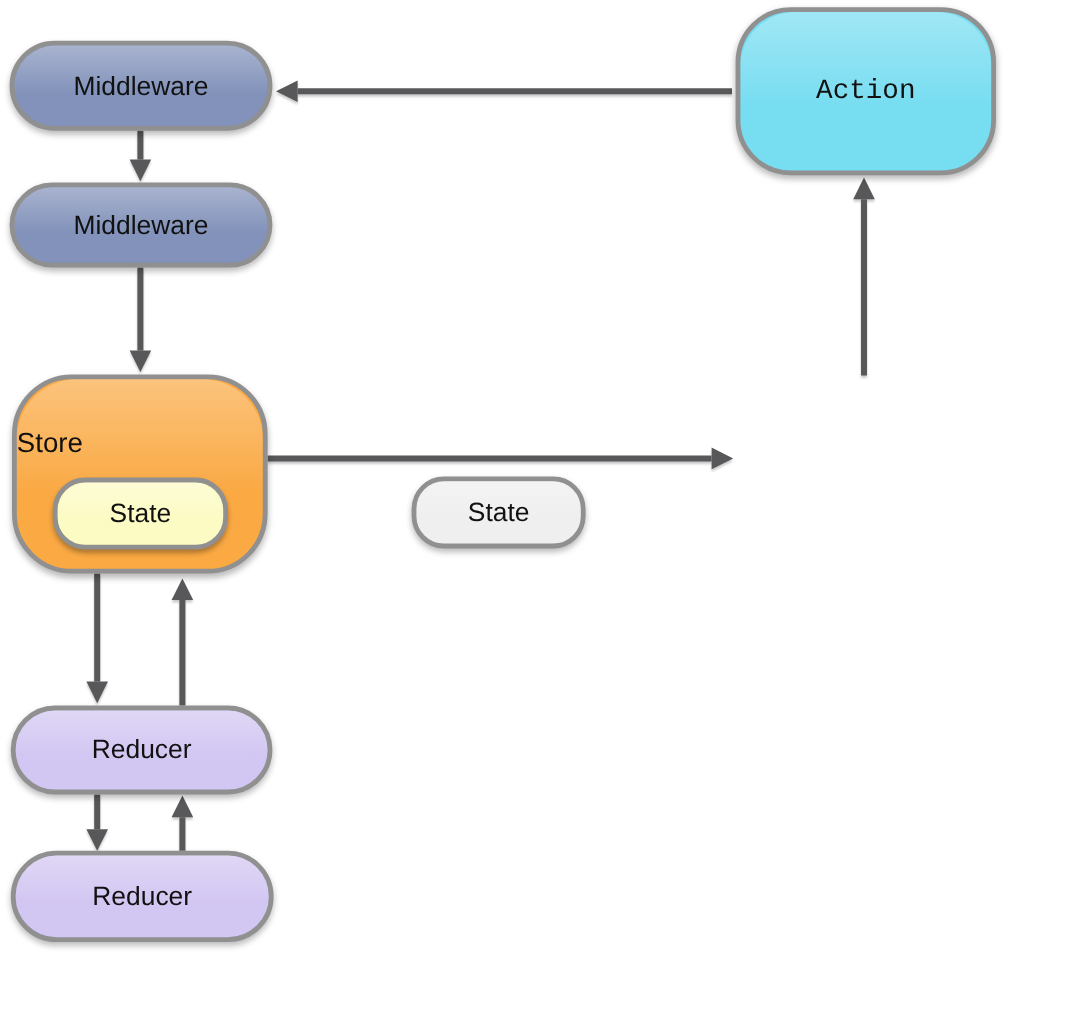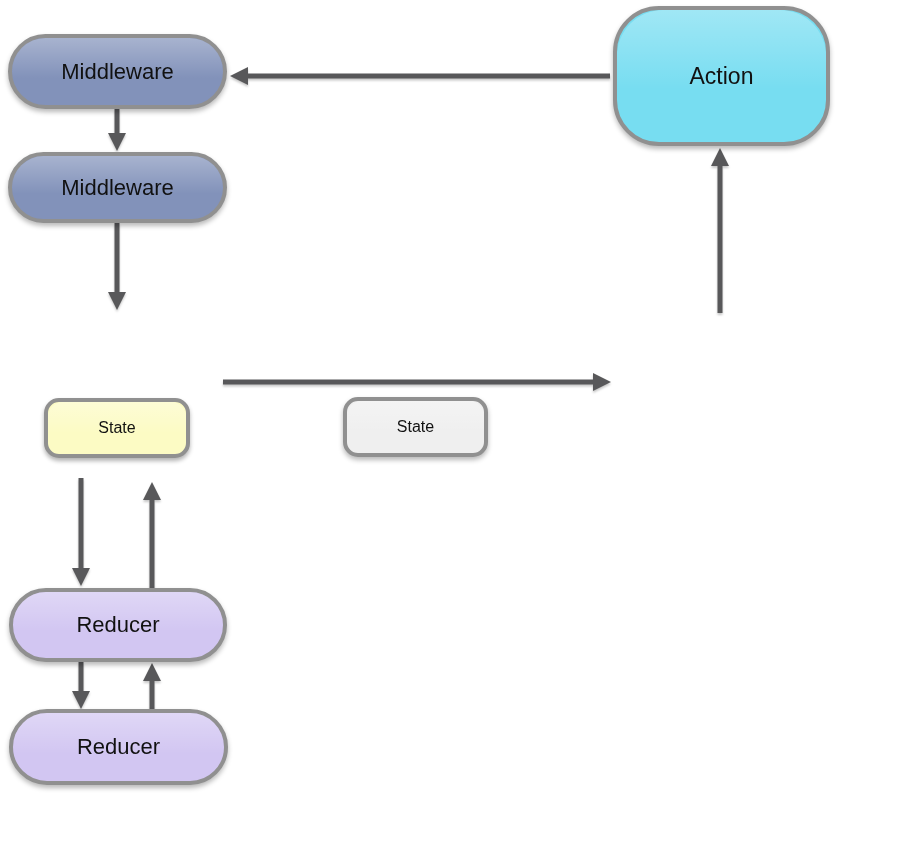--- a/index.html
+++ b/index.html
@@ -17,33 +17,33 @@
   }
   .node::before{
     content:"";position:absolute;inset:0;border-radius:inherit;
     background:linear-gradient(180deg, rgba(255,255,255,0.30), rgba(255,255,255,0) 60%);
     pointer-events:none;
   }
   .node .lbl{position:relative;z-index:1;}
 
   .pill{border-radius:40px;}
   .bigbox{border-radius:46px;font-size:23px;}
-  .statepill{border-radius:15px;border-width:4px;font-size:16px;}
+  .statepill{border-radius:27px;border-width:4px;font-size:22px;}
 
   .middleware-1{left:8px;top:34px;width:219px;height:75px;}
   .middleware-2{left:8px;top:152px;width:219px;height:71px;}
 
   .store{left:10px;top:312px;width:213px;height:166px;border-radius:50px;
          display:block;font-size:23px;}
   .store-label{position:absolute;left:0;right:0;top:40px;text-align:center;z-index:1;}
   .store-state{left:44px;top:398px;width:146px;height:60px;box-shadow:0 3px 4px rgba(0,0,0,0.30);}
 
   .state-mid{left:343px;top:397px;width:145px;height:60px;}
 
-  .action{left:613px;top:6px;width:217px;height:140px;}
+  .action{left:613px;top:6px;width:217px;height:140px;font-family:Liberation Mono, monospace;}
   .view{left:613px;top:314px;width:215px;height:138px;}
 
   .reducer-1{left:9px;top:588px;width:218px;height:74px;}
   .reducer-2{left:9px;top:709px;width:219px;height:76px;}
 
   svg.arrows{position:absolute;left:0;top:0;width:900px;height:854px;
     filter:drop-shadow(0 2px 1px rgba(0,0,0,0.22));}
   .arrow-line{stroke:var(--arrow-color,#58585a);stroke-width:5;}
   .arrow-head{fill:var(--arrow-color,#58585a);stroke:none;}
 </style>
@@ -92,20 +92,23 @@
   </svg>
 
   <div class="node pill middleware-1" style="background: rgb(130, 146, 186);">
     <span class="lbl">Middleware</span>
   </div>
 
   <div class="node pill middleware-2" style="background: rgb(130, 146, 186);">
     <span class="lbl">Middleware</span>
   </div>
 
+  <div class="node bigbox store" style="background: rgb(250, 169, 67);">
+    <span class="lbl store-label">Store</span>
+  </div>
 
   <div class="node statepill store-state" style="background: rgb(252, 251, 196);">
     <span class="lbl">State</span>
   </div>
 
   <div class="node statepill state-mid" style="background: rgb(239, 239, 239);">
     <span class="lbl">State</span>
   </div>
 
   <div class="node bigbox action" style="background: rgb(119, 221, 241);">

